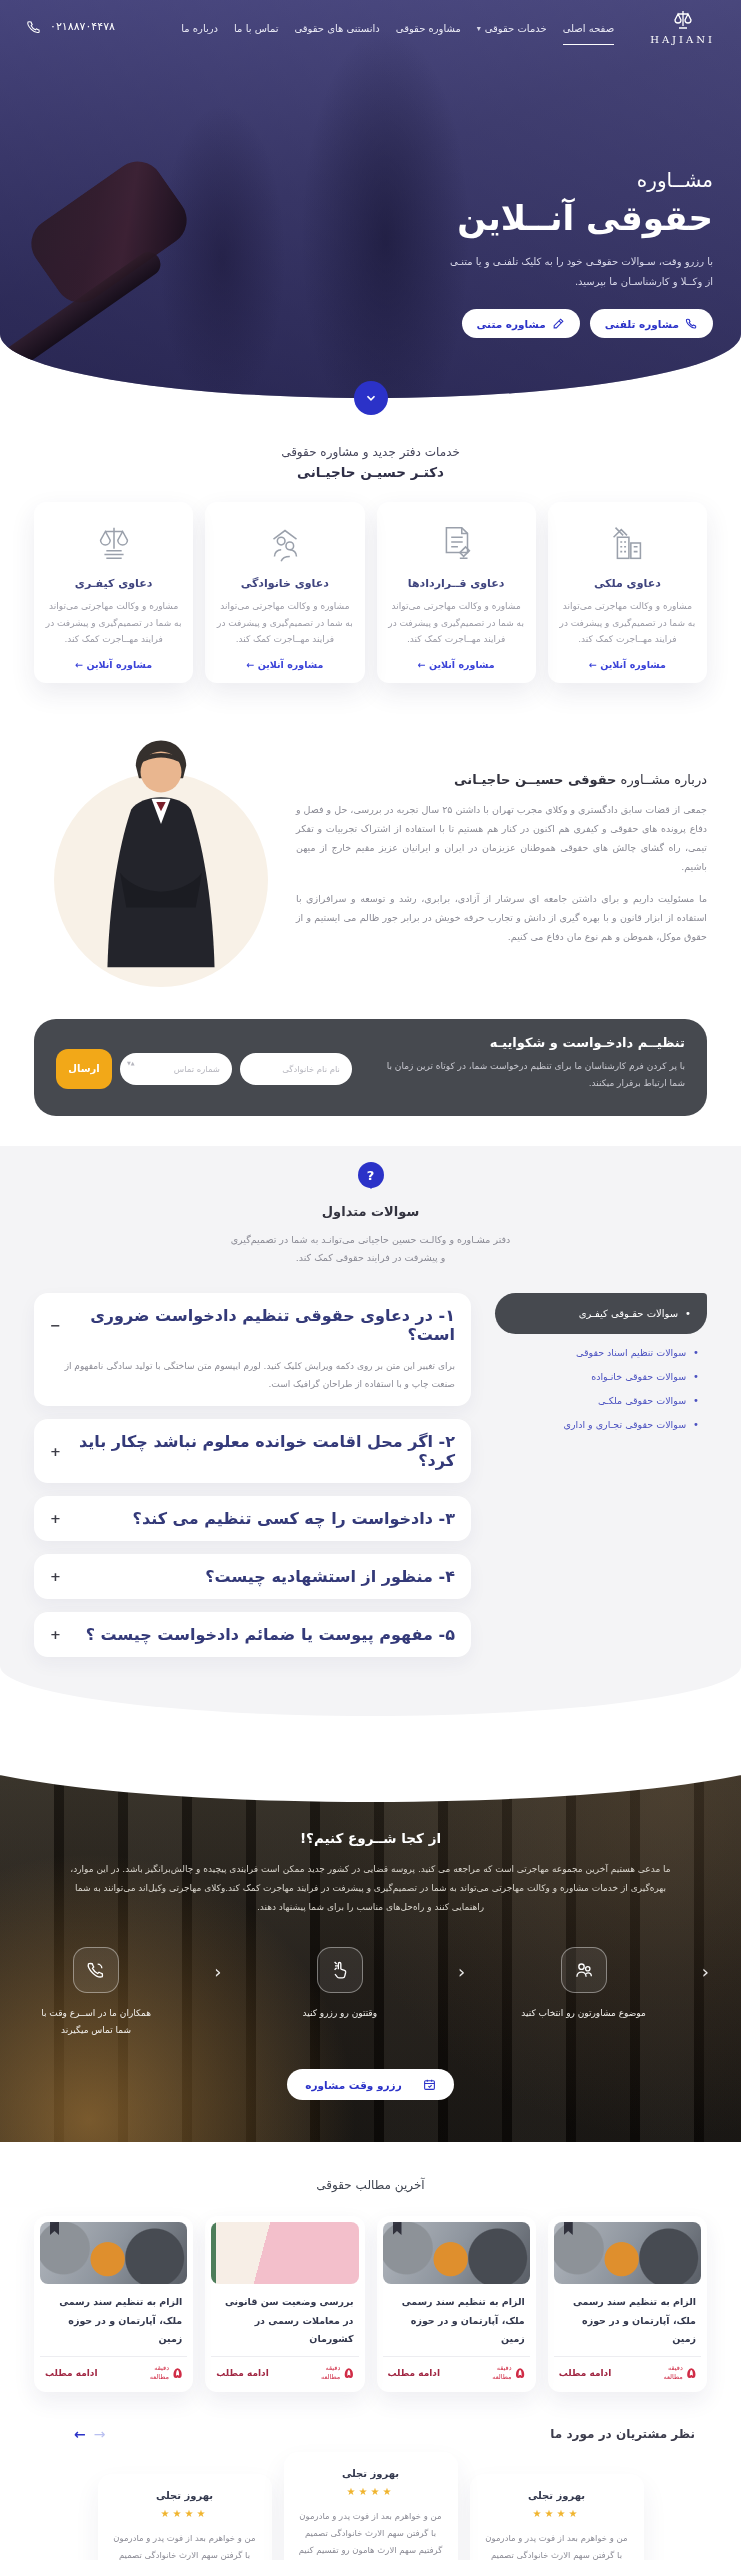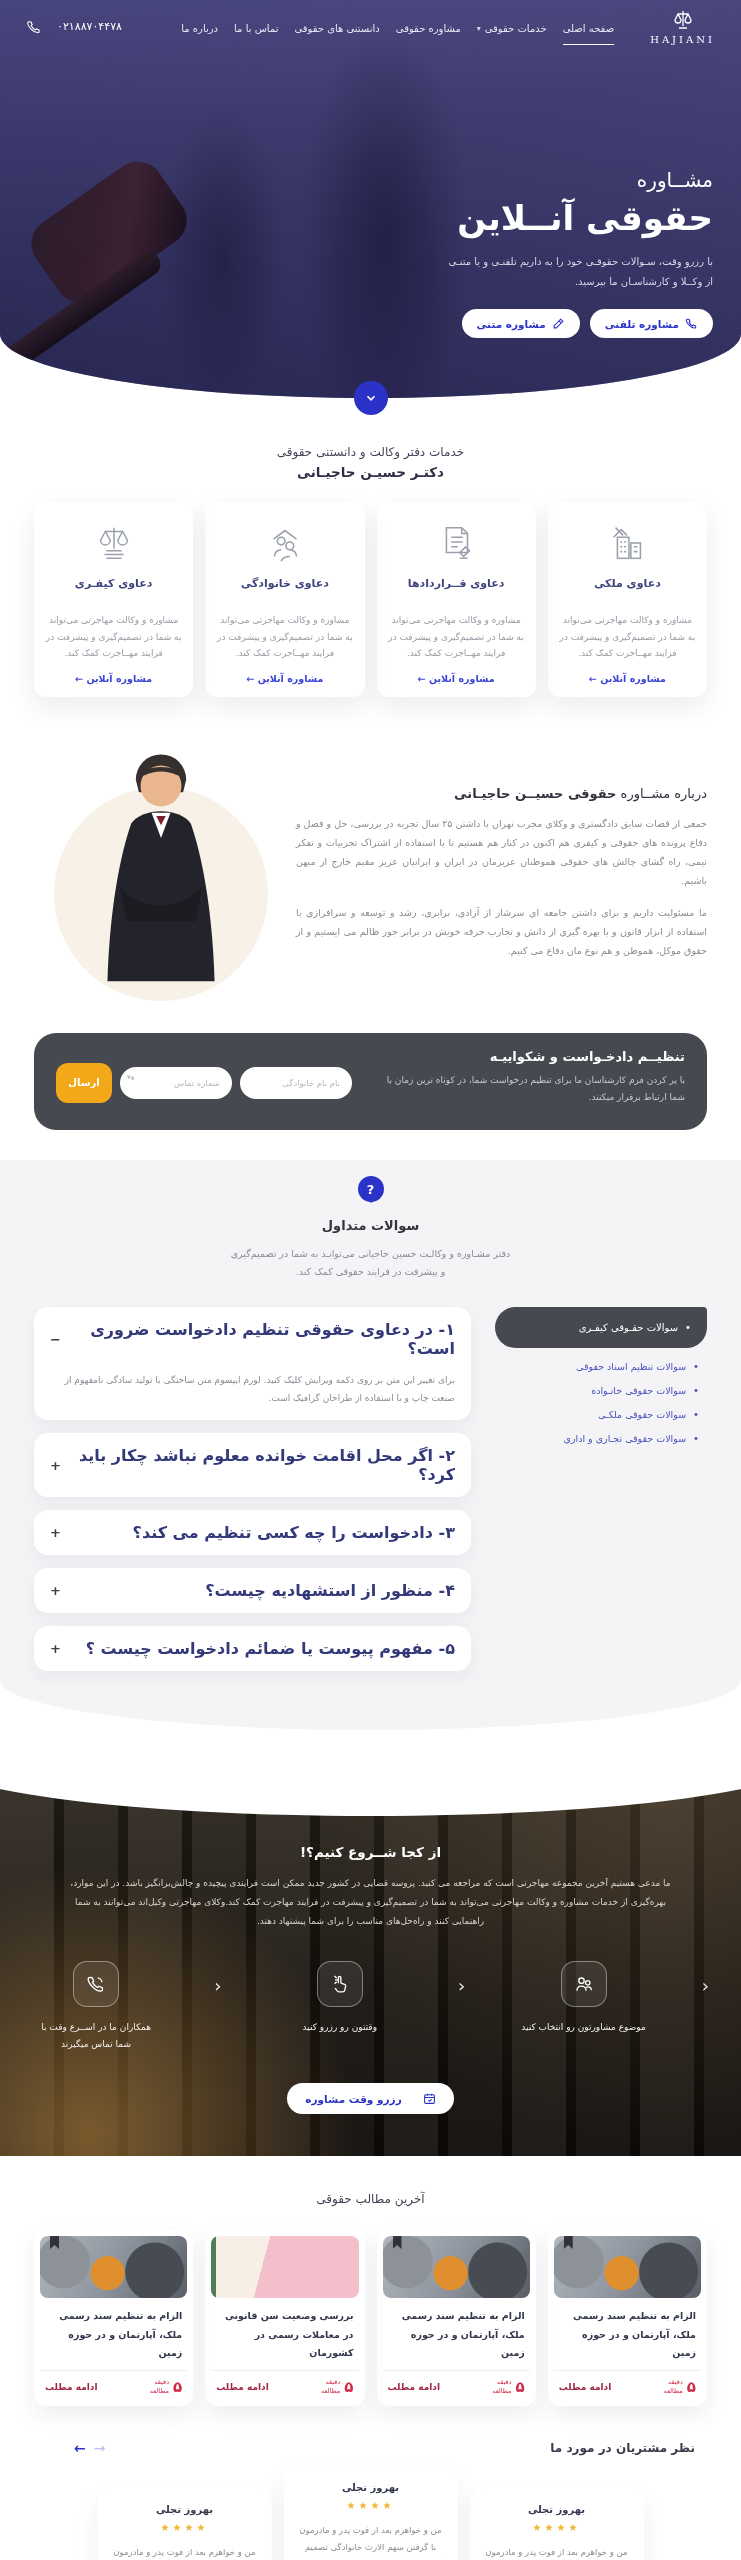--- a/index.html
+++ b/index.html
@@ -19,39 +19,39 @@
       background:linear-gradient(#2e1c29,#140b14); transform:rotate(-35deg); opacity:.9; }
 
   .topbar { position:relative; z-index:3; display:flex; align-items:center; gap:20px; padding:8px 26px 0; color:#fff; }
   .logo { text-align:center; margin-left:16px; }
   .logo-mark { margin:0 auto; }
   .logo-name { font-family:"DejaVu Serif",serif; font-size:10px; letter-spacing:3px; margin-top:2px; }
   .nav { display:flex; align-items:center; gap:16px; font-size:10px; color:#e8e8f4; }
   .nav-item { cursor:pointer; padding:14px 0 10px; white-space:nowrap; display:flex; align-items:center; gap:4px; }
   .nav-item.active { border-bottom:1px solid #fff; }
   .caret { font-size:8px; opacity:.9; }
-  .tel { margin-right:auto; display:flex; align-items:center; gap:15px; font-size:11px; }
+  .tel { margin-right:auto; display:flex; align-items:center; gap:8px; font-size:11px; }
 
   .hero-content { position:absolute; z-index:2; top:168px; right:28px; width:330px; color:#fff; text-align:right; }
   .hero-t1 { font-size:20px; font-weight:400; letter-spacing:1px; }
   .hero-t2 { font-size:34px; font-weight:800; margin-top:6px; }
   .hero-sub { font-size:10px; line-height:1.95; color:#d9d9ea; margin-top:14px; width:268px; }
   .hero-btns { display:flex; gap:10px; margin-top:18px; }
   .pill-btn { display:inline-flex; align-items:center; gap:6px; background:#fff; color:#2b32c8; border:none; border-radius:999px; padding:8px 15px; font-size:10.5px; font-weight:700; font-family:inherit; cursor:pointer; }
 
   .scroll-btn { position:relative; z-index:4; width:34px; height:34px; border-radius:50%; background:#2b32c8; color:#fff; margin:-17px auto 0; display:flex; align-items:center; justify-content:center; cursor:pointer; }
 
   
   .services { padding:30px 34px 0; }
   .svc-head1 { text-align:center; font-size:12px; color:#45455a; }
   .svc-head2 { text-align:center; font-size:13.5px; font-weight:800; color:#2f2f47; margin-top:5px; }
   .svc-grid { display:grid; grid-template-columns:repeat(4,1fr); gap:12px; margin-top:22px; }
   .svc-card { background:#fff; border-radius:12px; padding:18px 10px 13px; text-align:center; box-shadow:0 10px 26px rgba(40,40,90,.09); }
   .svc-icon { color:#9aa0ab; width:46px; height:46px; margin:0 auto; }
-  .svc-title { font-size:11px; font-weight:700; color:#3f447e; margin:11px 0 22px; }
+  .svc-title { font-size:11px; font-weight:700; color:#3f447e; margin:11px 0 8px; }
   .svc-desc { font-size:9px; color:#9a9aa5; line-height:1.85; }
   .svc-link { display:block; font-size:9.5px; font-weight:700; color:#3b43d8; margin-top:11px; cursor:pointer; }
 
   
   .about { display:flex; gap:14px; padding:42px 34px 0; align-items:center; }
   .about-text { flex:1; }
   .about-title { font-size:13px; color:#33333f; }
   .about-title b { font-weight:800; }
   .about-p { font-size:9.5px; color:#8b8b95; line-height:2; margin-top:13px; text-align:justify; }
   .about-photo { width:248px; position:relative; height:268px; flex:none; }
@@ -173,21 +173,21 @@
       <span>۰۲۱۸۸۷۰۴۴۷۸</span>
       <svg width="16" height="16" viewBox="0 0 24 24" fill="none" stroke="#fff" stroke-width="1.6">
           <path d="M7.5 4.5c.6 1.8 1 2.6 1.8 3.9L7.8 10a14 14 0 0 0 6.2 6.2l1.6-1.5c1.3.8 2.1 1.2 3.9 1.8.4 1.6.4 2.5 0 3.5-3 1-8-1-11.5-4.5S2 7 3 4.5c1-.4 2.9-.4 4.5 0z"></path>
         </svg>
     </div>
   </div>
 
   <div class="hero-content">
     <div class="hero-t1">مشــاوره</div>
     <div class="hero-t2">حقوقی آنــلاین</div>
-    <p class="hero-sub">با رزرو وقت، سـوالات حقوقـی خود را به داریم تلفنـی و یا متنـی از وکــلا و کارشناسـان ما بپرسید.</p>
+    <p class="hero-sub">با رزرو وقت، سـوالات حقوقـی خود را به کلیک تلفنـی و یا متنـی از وکــلا و کارشناسـان ما بپرسید.</p>
     <div class="hero-btns">
       <button class="pill-btn">
         <svg width="13" height="13" viewBox="0 0 24 24" fill="none" stroke="#2b32c8" stroke-width="2">
             <path d="M7.5 4.5c.6 1.8 1 2.6 1.8 3.9L7.8 10a14 14 0 0 0 6.2 6.2l1.6-1.5c1.3.8 2.1 1.2 3.9 1.8.4 1.6.4 2.5 0 3.5-3 1-8-1-11.5-4.5S2 7 3 4.5c1-.4 2.9-.4 4.5 0z"></path>
           </svg>
         <span>مشاوره تلفنی</span>
       </button>
       <button class="pill-btn">
         <svg width="13" height="13" viewBox="0 0 24 24" fill="none" stroke="#2b32c8" stroke-width="2">
             <path d="M4 20h4L20 8l-4-4L4 16v4zM13 7l4 4"></path>
@@ -198,21 +198,21 @@
   </div>
 </div>
 
 <div class="scroll-btn">
   <svg width="14" height="14" viewBox="0 0 24 24" fill="none" stroke="#fff" stroke-width="3">
       <path d="M6 9l6 6 6-6"></path>
     </svg>
 </div>
 
 <section class="services">
-  <div class="svc-head1">خدمات دفتر وکالت و دانستنی حقوقی</div>
+  <div class="svc-head1">خدمات دفتر جدید و مشاوره حقوقی</div>
   <div class="svc-head2">دکتـر حسیـن حاجیـانی</div>
   <div class="svc-grid">
 
     <div class="svc-card">
       <svg class="svc-icon" viewBox="0 0 48 48" fill="none" stroke="currentColor" stroke-width="1.6">
           <rect x="14" y="18" width="12" height="22"></rect>
           <rect x="28" y="24" width="10" height="16"></rect>
           <path d="M17 23h2M21 23h2M17 28h2M21 28h2M17 33h2M21 33h2M31 28h4M31 33h4"></path>
           <path d="M10 18l8-8 6 6M12 8l8 8"></path>
         </svg>

